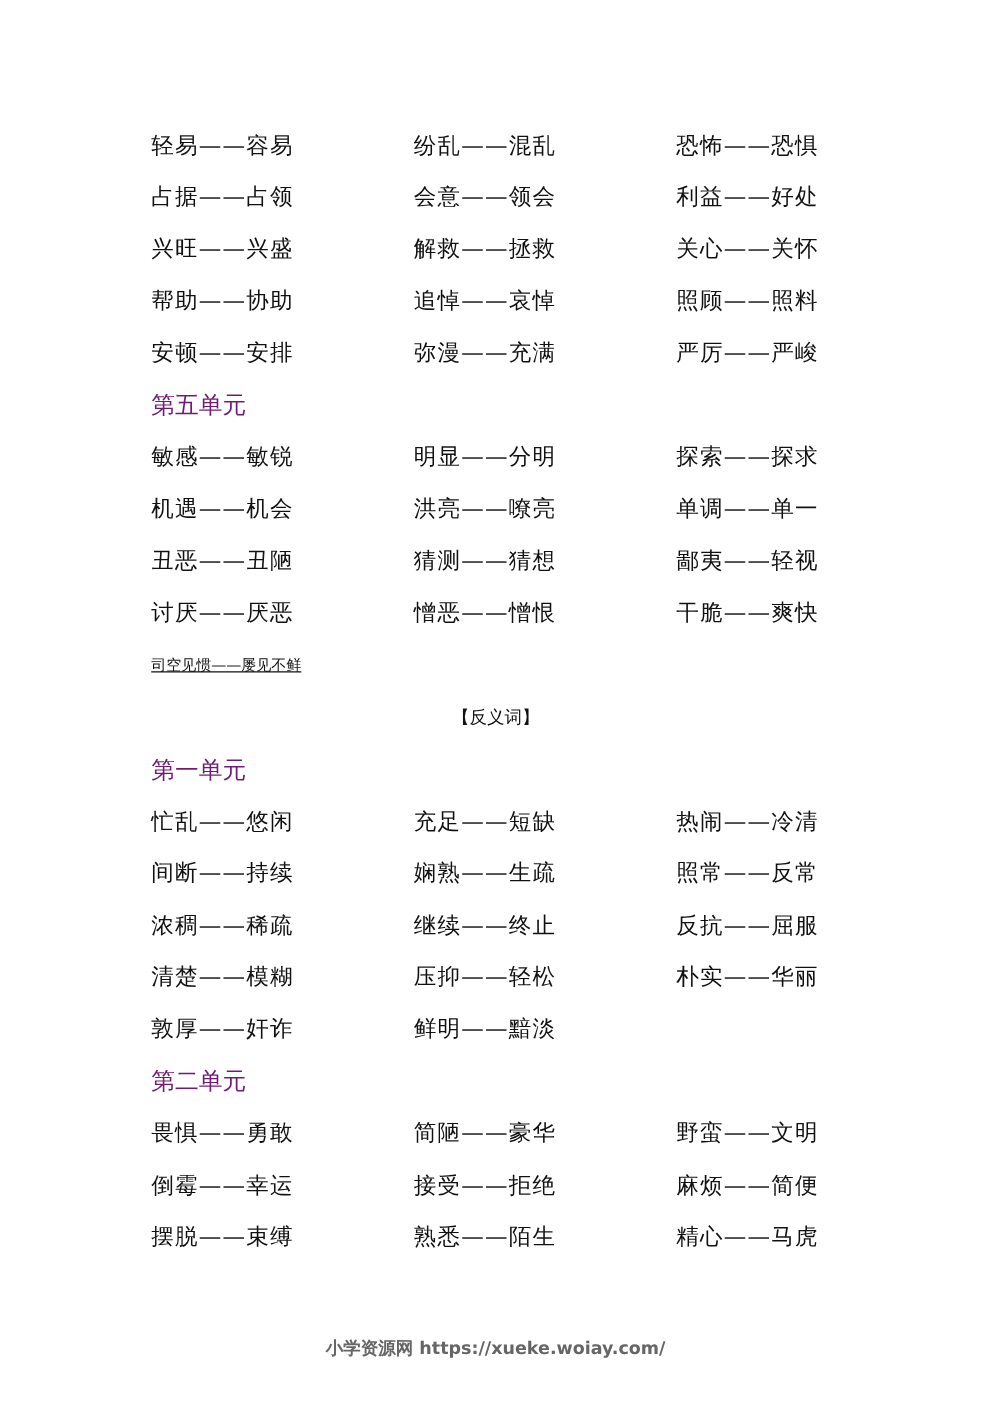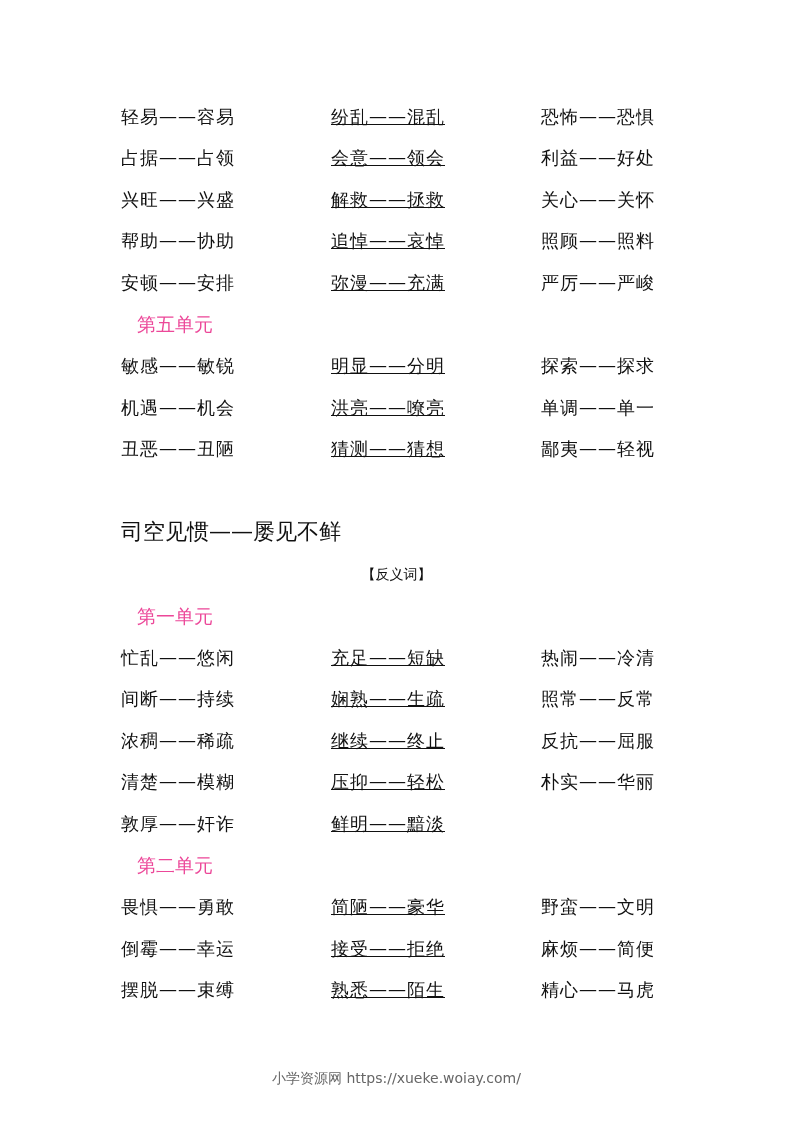--- a/index.html
+++ b/index.html
@@ -1,28 +1,28 @@
 <!DOCTYPE html>
 <html><head>
 <meta charset="utf-8">
 <style>
   html, body { margin: 0; padding: 0; background: #ffffff; }
   body { width: 793px; height: 1122px; position: relative; overflow: hidden;
          font-family: "DejaVu Serif", "Liberation Serif", serif; color: #111; }
   .page { position: absolute; left: 0; top: 0; width: 793px; height: 1122px; }
-  .line { position: absolute; left: 121px; height: 24px; font-size: 22px; line-height: 24px; white-space: nowrap; }
+  .line { position: absolute; left: 121px; height: 24px; font-size: 12px; line-height: 24px; white-space: nowrap; text-decoration: underline; }
   .row { position: absolute; left: 0; width: 765px; height: 24px; padding-left: 24px; }
   .cell { position: absolute; top: 0; font-size: 18px; line-height: 24px; white-space: nowrap; letter-spacing: 1px; }
-  .c0 { left: 121px; } .c1 { left: 331px; text-decoration: underline; } .c2 { left: 541px; text-align: right; }
+  .c0 { left: 121px; } .c1 { left: 331px; } .c2 { left: 541px; text-align: right; }
   .heading { position: absolute; left: 121px; font-family: "DejaVu Sans", "Liberation Sans", sans-serif;
-             font-size: 19px; line-height: 24px; color: #ec4899; margin-left: 16px; }
+             font-size: 19px; line-height: 24px; color: #701a75; }
   .title { position: absolute; left: 0; width: 793px; text-align: center;
            font-family: "DejaVu Sans", "Liberation Sans", sans-serif; font-size: 14px; line-height: 26px; }
   .footer { position: absolute; top: 1070px; left: 0; width: 793px; text-align: center;
-            font-family: "DejaVu Sans", "Liberation Sans", sans-serif; font-size: 14px; color: #666; }
+            font-family: "DejaVu Sans", "Liberation Sans", sans-serif; font-size: 14px; color: #666; font-weight: bold; }
 </style>
 </head>
 <body>
 
 <div class="page">
 
   <div class="row" style="top:105px">
     <span class="cell c0">轻易——容易</span>
     <span class="cell c1">纷乱——混乱</span>
     <span class="cell c2">恐怖——恐惧</span>
@@ -56,20 +56,25 @@
   </div>
   <div class="row" style="top:396px">
     <span class="cell c0">机遇——机会</span>
     <span class="cell c1">洪亮——嘹亮</span>
     <span class="cell c2">单调——单一</span>
   </div>
   <div class="row" style="top:437px">
     <span class="cell c0">丑恶——丑陋</span>
     <span class="cell c1">猜测——猜想</span>
     <span class="cell c2">鄙夷——轻视</span>
+  </div>
+  <div class="row" style="top:479px">
+    <span class="cell c0">讨厌——厌恶</span>
+    <span class="cell c1">憎恶——憎恨</span>
+    <span class="cell c2">干脆——爽快</span>
   </div>
   <div class="line" style="top:520px">司空见惯——屡见不鲜</div>
 
   <div class="title" style="top:561px">【反义词】</div>
 
   <div class="heading" style="top:604px">第一单元</div>
   <div class="row" style="top:646px">
     <span class="cell c0">忙乱——悠闲</span>
     <span class="cell c1">充足——短缺</span>
     <span class="cell c2">热闹——冷清</span>

